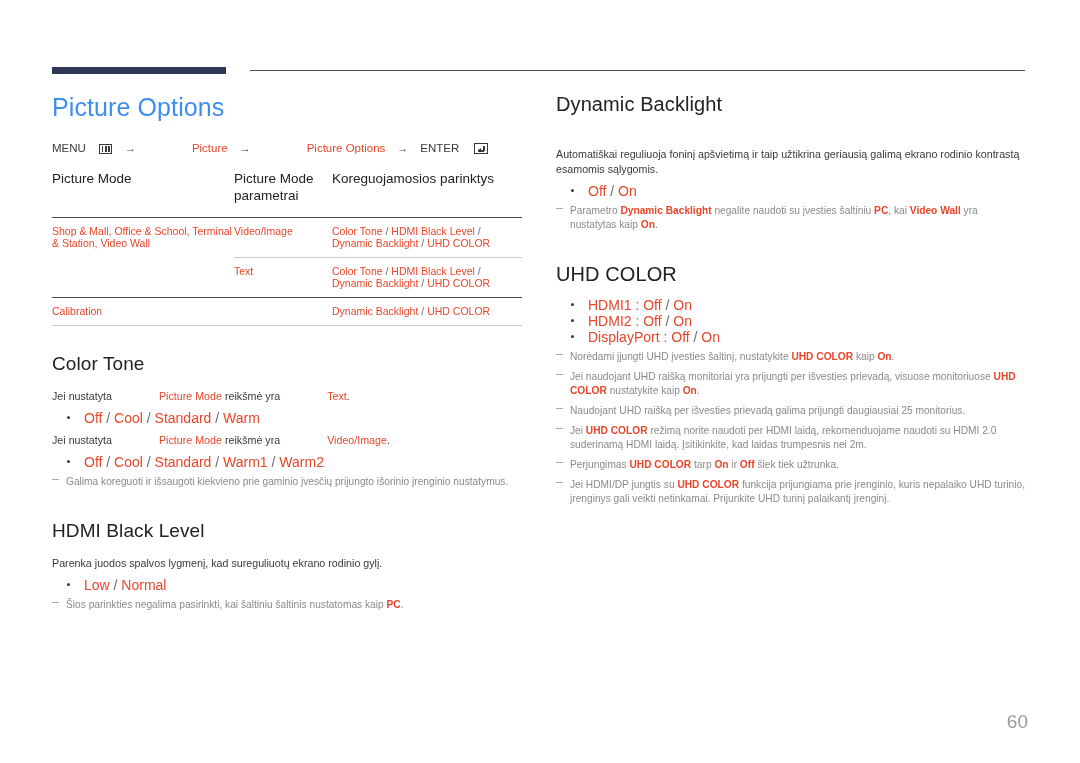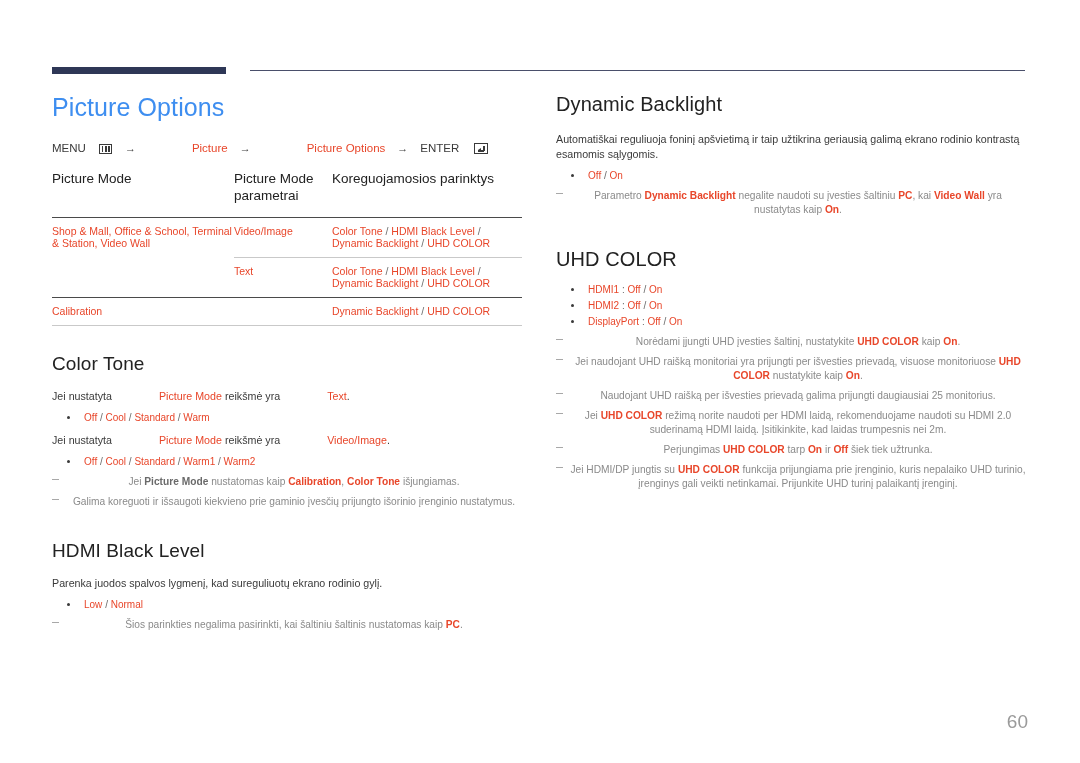--- a/index.html
+++ b/index.html
@@ -98,33 +98,33 @@
   p.body{
     font-size:10.7px; color:#3a3a3a; line-height:15px; margin:13px 0 0 0;
   }
   p.body.tight{margin-top:7px;}
   .rd{color:#e8462a;padding-left:44px;}
   .rdb{color:#e8462a; font-weight:normal;}
   .bld{font-weight:bold; color:#3a3a3a;}
 
   ul.bul{list-style:none; margin:6px 0 0 0; padding:0;}
   ul.bul li{
-    font-size:10px; color:#e8462a; line-height:16px;
+    font-size:14px; color:#e8462a; line-height:16px;
     padding-left:32px; position:relative;
   }
   ul.bul li:before{
     content:""; position:absolute; left:15px; top:6px;
     width:3px; height:3px; background:#3a3a3a; border-radius:50%;
   }
   ul.bul li .sl{color:#6d6d6d;}
 
   ul.notes{list-style:none; margin:5px 0 0 0; padding:0;}
   ul.notes li{
     font-size:10.2px; color:#8a8a8a; line-height:14px;
-    padding-left:14px; position:relative; margin-top:6px;text-align:center;
+    padding-left:14px; position:relative; margin-top:6px;
   }
   ul.notes li:first-child{margin-top:3px;}
   ul.notes li:before{
     content:""; position:absolute; left:0px; top:4px;
     width:7px; height:1.3px; background:#a8a8a8;
   }
   ul.notes li .rdb{color:#e8462a; font-weight:bold;}
   ul.notes li .bld{color:#6a6a6a; font-weight:bold;}
 
   .pagenum{
@@ -217,23 +217,20 @@
       <p class="body tight">
         <span>Jei nustatyta </span><span class="rd">Picture Mode</span><span> reikšmė yra </span><span class="rd">Video/Image</span><span>.</span>
       </p>
       <ul class="bul">
         <li>
           <span>Off</span><span class="sl"> / </span><span>Cool</span><span class="sl"> / </span><span>Standard</span><span class="sl"> / </span><span>Warm1</span><span class="sl"> / </span><span>Warm2</span>
         </li>
       </ul>
 
       <ul class="notes">
-        <li>
-          <span>Jei </span><span class="bld">Picture Mode</span><span> nustatomas kaip </span><span class="rdb">Calibration</span><span>, </span><span class="rdb">Color Tone</span><span> išjungiamas.</span>
-        </li>
         <li>Galima koreguoti ir išsaugoti kiekvieno prie gaminio įvesčių prijungto išorinio įrenginio nustatymus.</li>
       </ul>
     </div>
 
     <div class="sec-block" style="margin-top:30px;">
       <h2 class="sec">HDMI Black Level</h2>
       <p class="body">Parenka juodos spalvos lygmenį, kad sureguliuotų ekrano rodinio gylį.</p>
       <ul class="bul">
         <li>
           <span>Low</span><span class="sl"> / </span><span>Normal</span>
@@ -244,21 +241,21 @@
           <span>Šios parinkties negalima pasirinkti, kai šaltiniu šaltinis nustatomas kaip </span><span class="rdb">PC</span><span>.</span>
         </li>
       </ul>
     </div>
   </div>
 
   <div class="col-right">
 
     <div>
       <h2 class="sec" style="font-size:20px;">Dynamic Backlight</h2>
-      <p class="body" style="margin-top:16px;">Automatiškai reguliuoja foninį apšvietimą ir taip užtikrina geriausią galimą ekrano rodinio kontrastą esamomis sąlygomis.</p>
+      <p class="body" style="margin-top:31px;">Automatiškai reguliuoja foninį apšvietimą ir taip užtikrina geriausią galimą ekrano rodinio kontrastą esamomis sąlygomis.</p>
       <ul class="bul">
         <li>
           <span>Off</span><span class="sl"> / </span><span>On</span>
         </li>
       </ul>
       <ul class="notes">
         <li>
           <span>Parametro </span><span class="rdb">Dynamic Backlight</span><span> negalite naudoti su įvesties šaltiniu </span><span class="rdb">PC</span><span>, kai </span><span class="rdb">Video Wall</span><span> yra nustatytas kaip </span><span class="rdb">On</span><span>.</span>
         </li>
       </ul>

